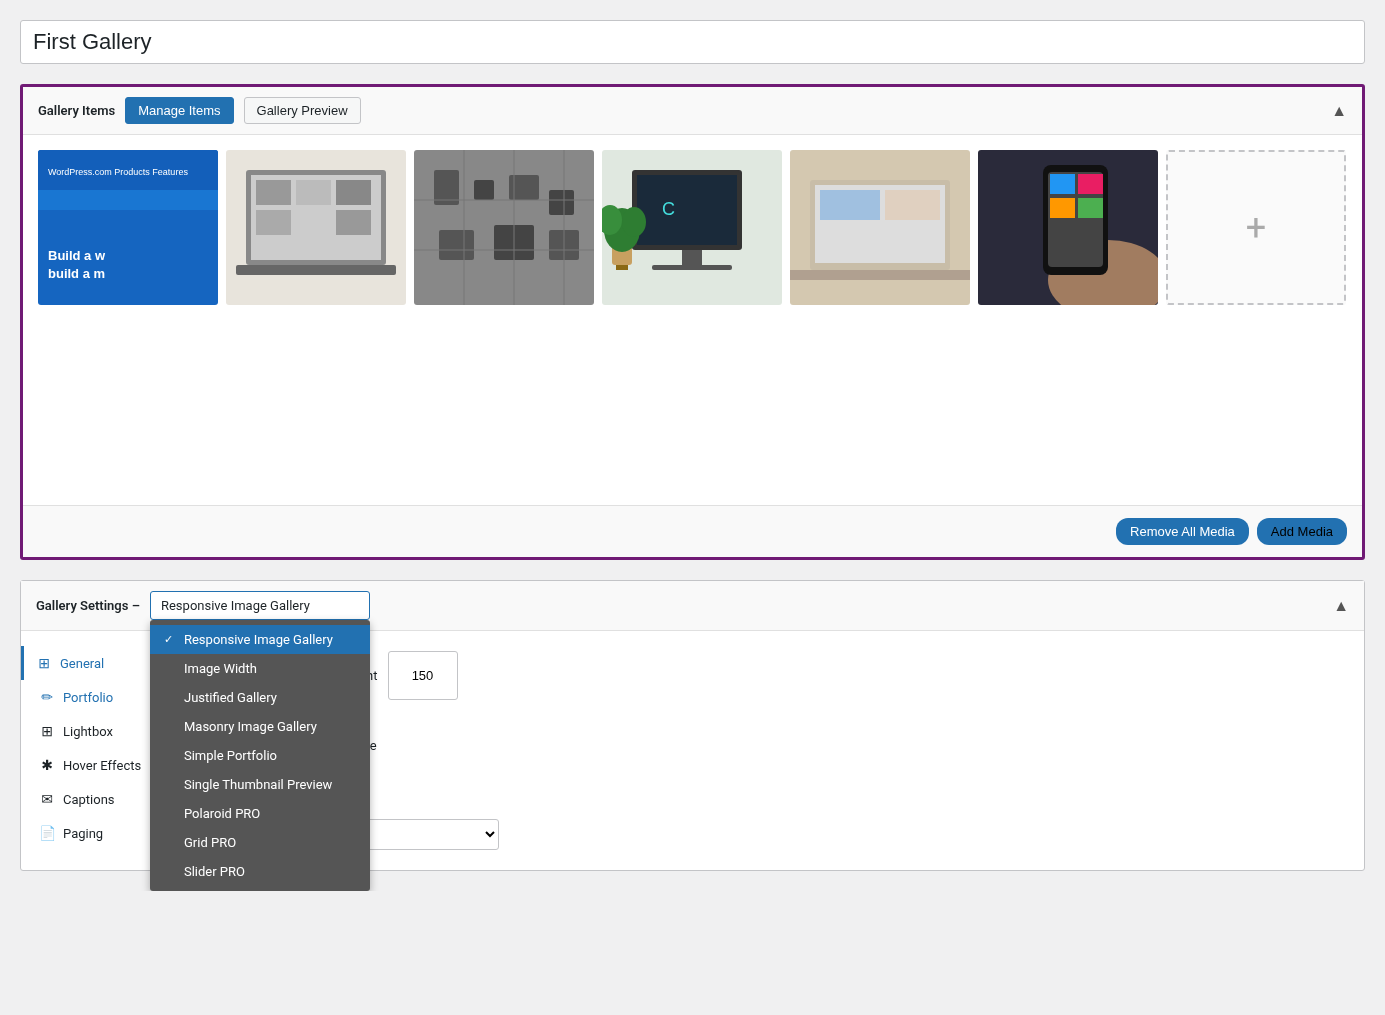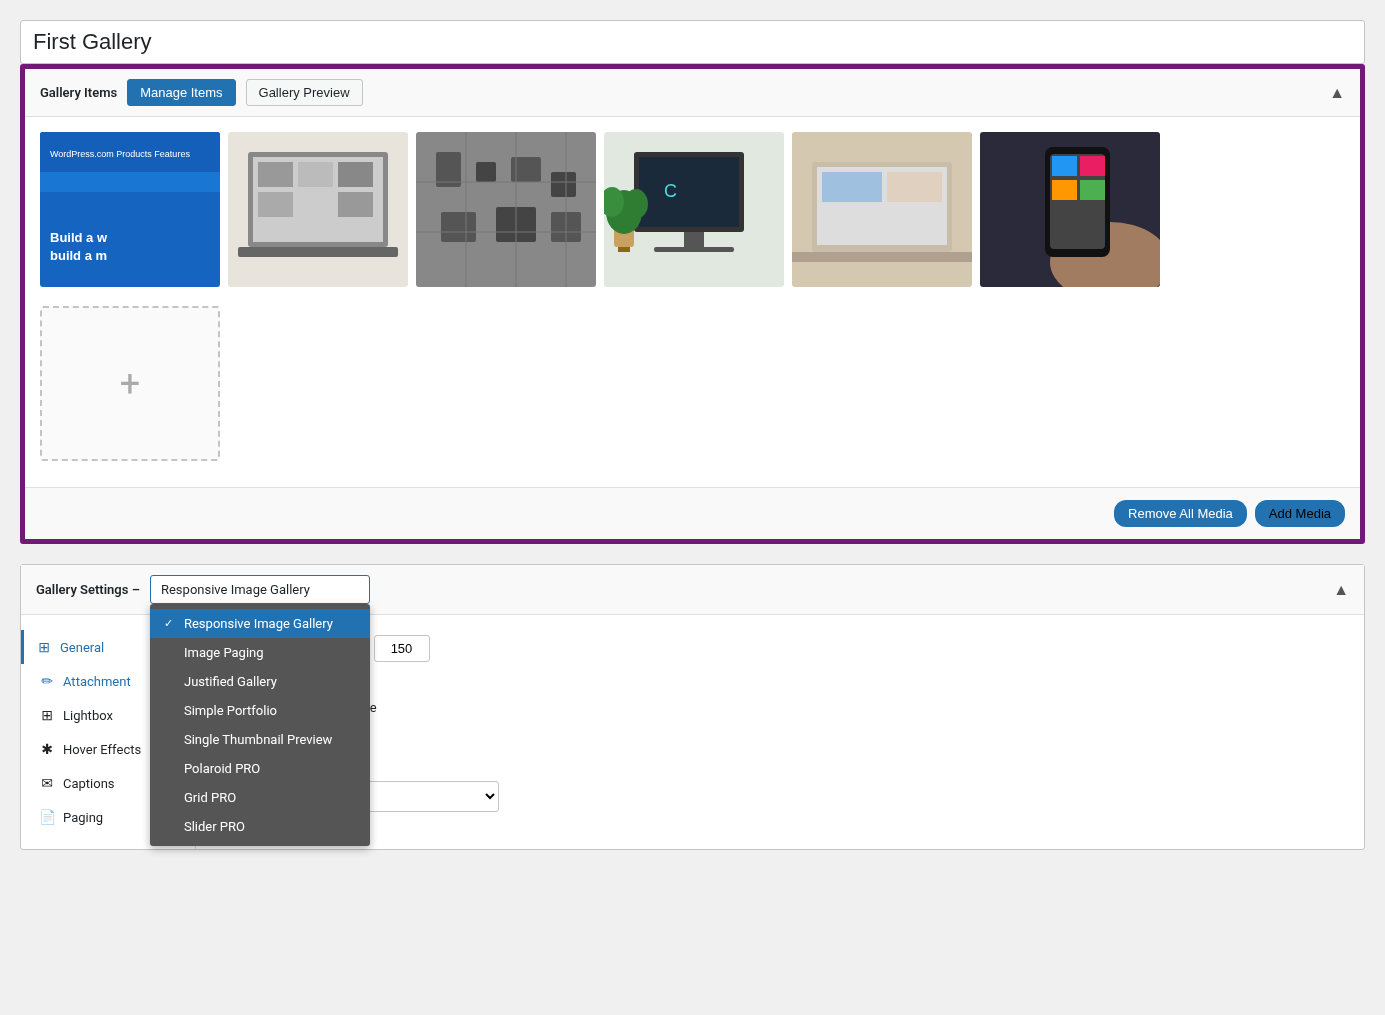--- a/index.html
+++ b/index.html
@@ -14,24 +14,25 @@
       max-width: 1385px;
     }
     .gallery-title-input {
       width: 100%;
       font-size: 22px;
       padding: 8px 12px;
       border: 1px solid #c3c4c7;
       border-radius: 3px;
       background: #fff;
       color: #1d2327;
+      margin-bottom: 20px;
     }
     .panel {
       background: #fff;
-      border: 5px solid #701a75;
+      border: 3px solid #701a75;
       border-radius: 3px;
       margin-bottom: 20px;
     }
     .panel-header {
       display: flex;
       align-items: center;
       justify-content: space-between;
       padding: 10px 15px;
       border-bottom: 1px solid #e0e0e0;
       background: #f9f9f9;
@@ -215,22 +216,22 @@
       display: flex;
       align-items: center;
       gap: 10px;
       margin-bottom: 15px;
     }
     .form-label {
       font-size: 13px;
       color: #1d2327;
     }
     .form-input-small {
-      width: 56px;
-      padding: 5px 8px;
+      width: 70px;
+      padding: 16px 8px;
       border: 1px solid #c3c4c7;
       border-radius: 3px;
       font-size: 13px;
       text-align: center;
     }
     .radio-group {
       display: flex;
       flex-direction: column;
       gap: 8px;
       margin-bottom: 20px;
@@ -431,25 +432,29 @@
             <span>Responsive Image Gallery</span>
           </div>
 
           <div class="dropdown-menu">
             <div class="dropdown-item selected">
               <span class="check-icon">✓</span>
               <span>Responsive Image Gallery</span>
             </div>
             <div class="dropdown-item">
               <span class="check-icon"> </span>
-              <span>Image Paging</span>
+              <span>Image Width</span>
             </div>
             <div class="dropdown-item">
               <span class="check-icon"> </span>
               <span>Justified Gallery</span>
+            </div>
+            <div class="dropdown-item">
+              <span class="check-icon"> </span>
+              <span>Masonry Image Gallery</span>
             </div>
             <div class="dropdown-item">
               <span class="check-icon"> </span>
               <span>Simple Portfolio</span>
             </div>
             <div class="dropdown-item">
               <span class="check-icon"> </span>
               <span>Single Thumbnail Preview</span>
             </div>
             <div class="dropdown-item">
@@ -471,21 +476,21 @@
     </div>
     <div class="settings-layout">
 
       <div class="settings-sidebar">
         <div class="sidebar-item active">
           <span class="sidebar-icon">⊞</span>
           <span>General</span>
         </div>
         <div class="sidebar-item">
           <span class="sidebar-icon" style="color:#2271b1;">✏</span>
-          <span style="color:#2271b1;">Attachment</span>
+          <span style="color:#2271b1;">Portfolio</span>
         </div>
         <div class="sidebar-item">
           <span class="sidebar-icon">⊞</span>
           <span>Lightbox</span>
         </div>
         <div class="sidebar-item">
           <span class="sidebar-icon">✱</span>
           <span>Hover Effects</span>
         </div>
         <div class="sidebar-item">

